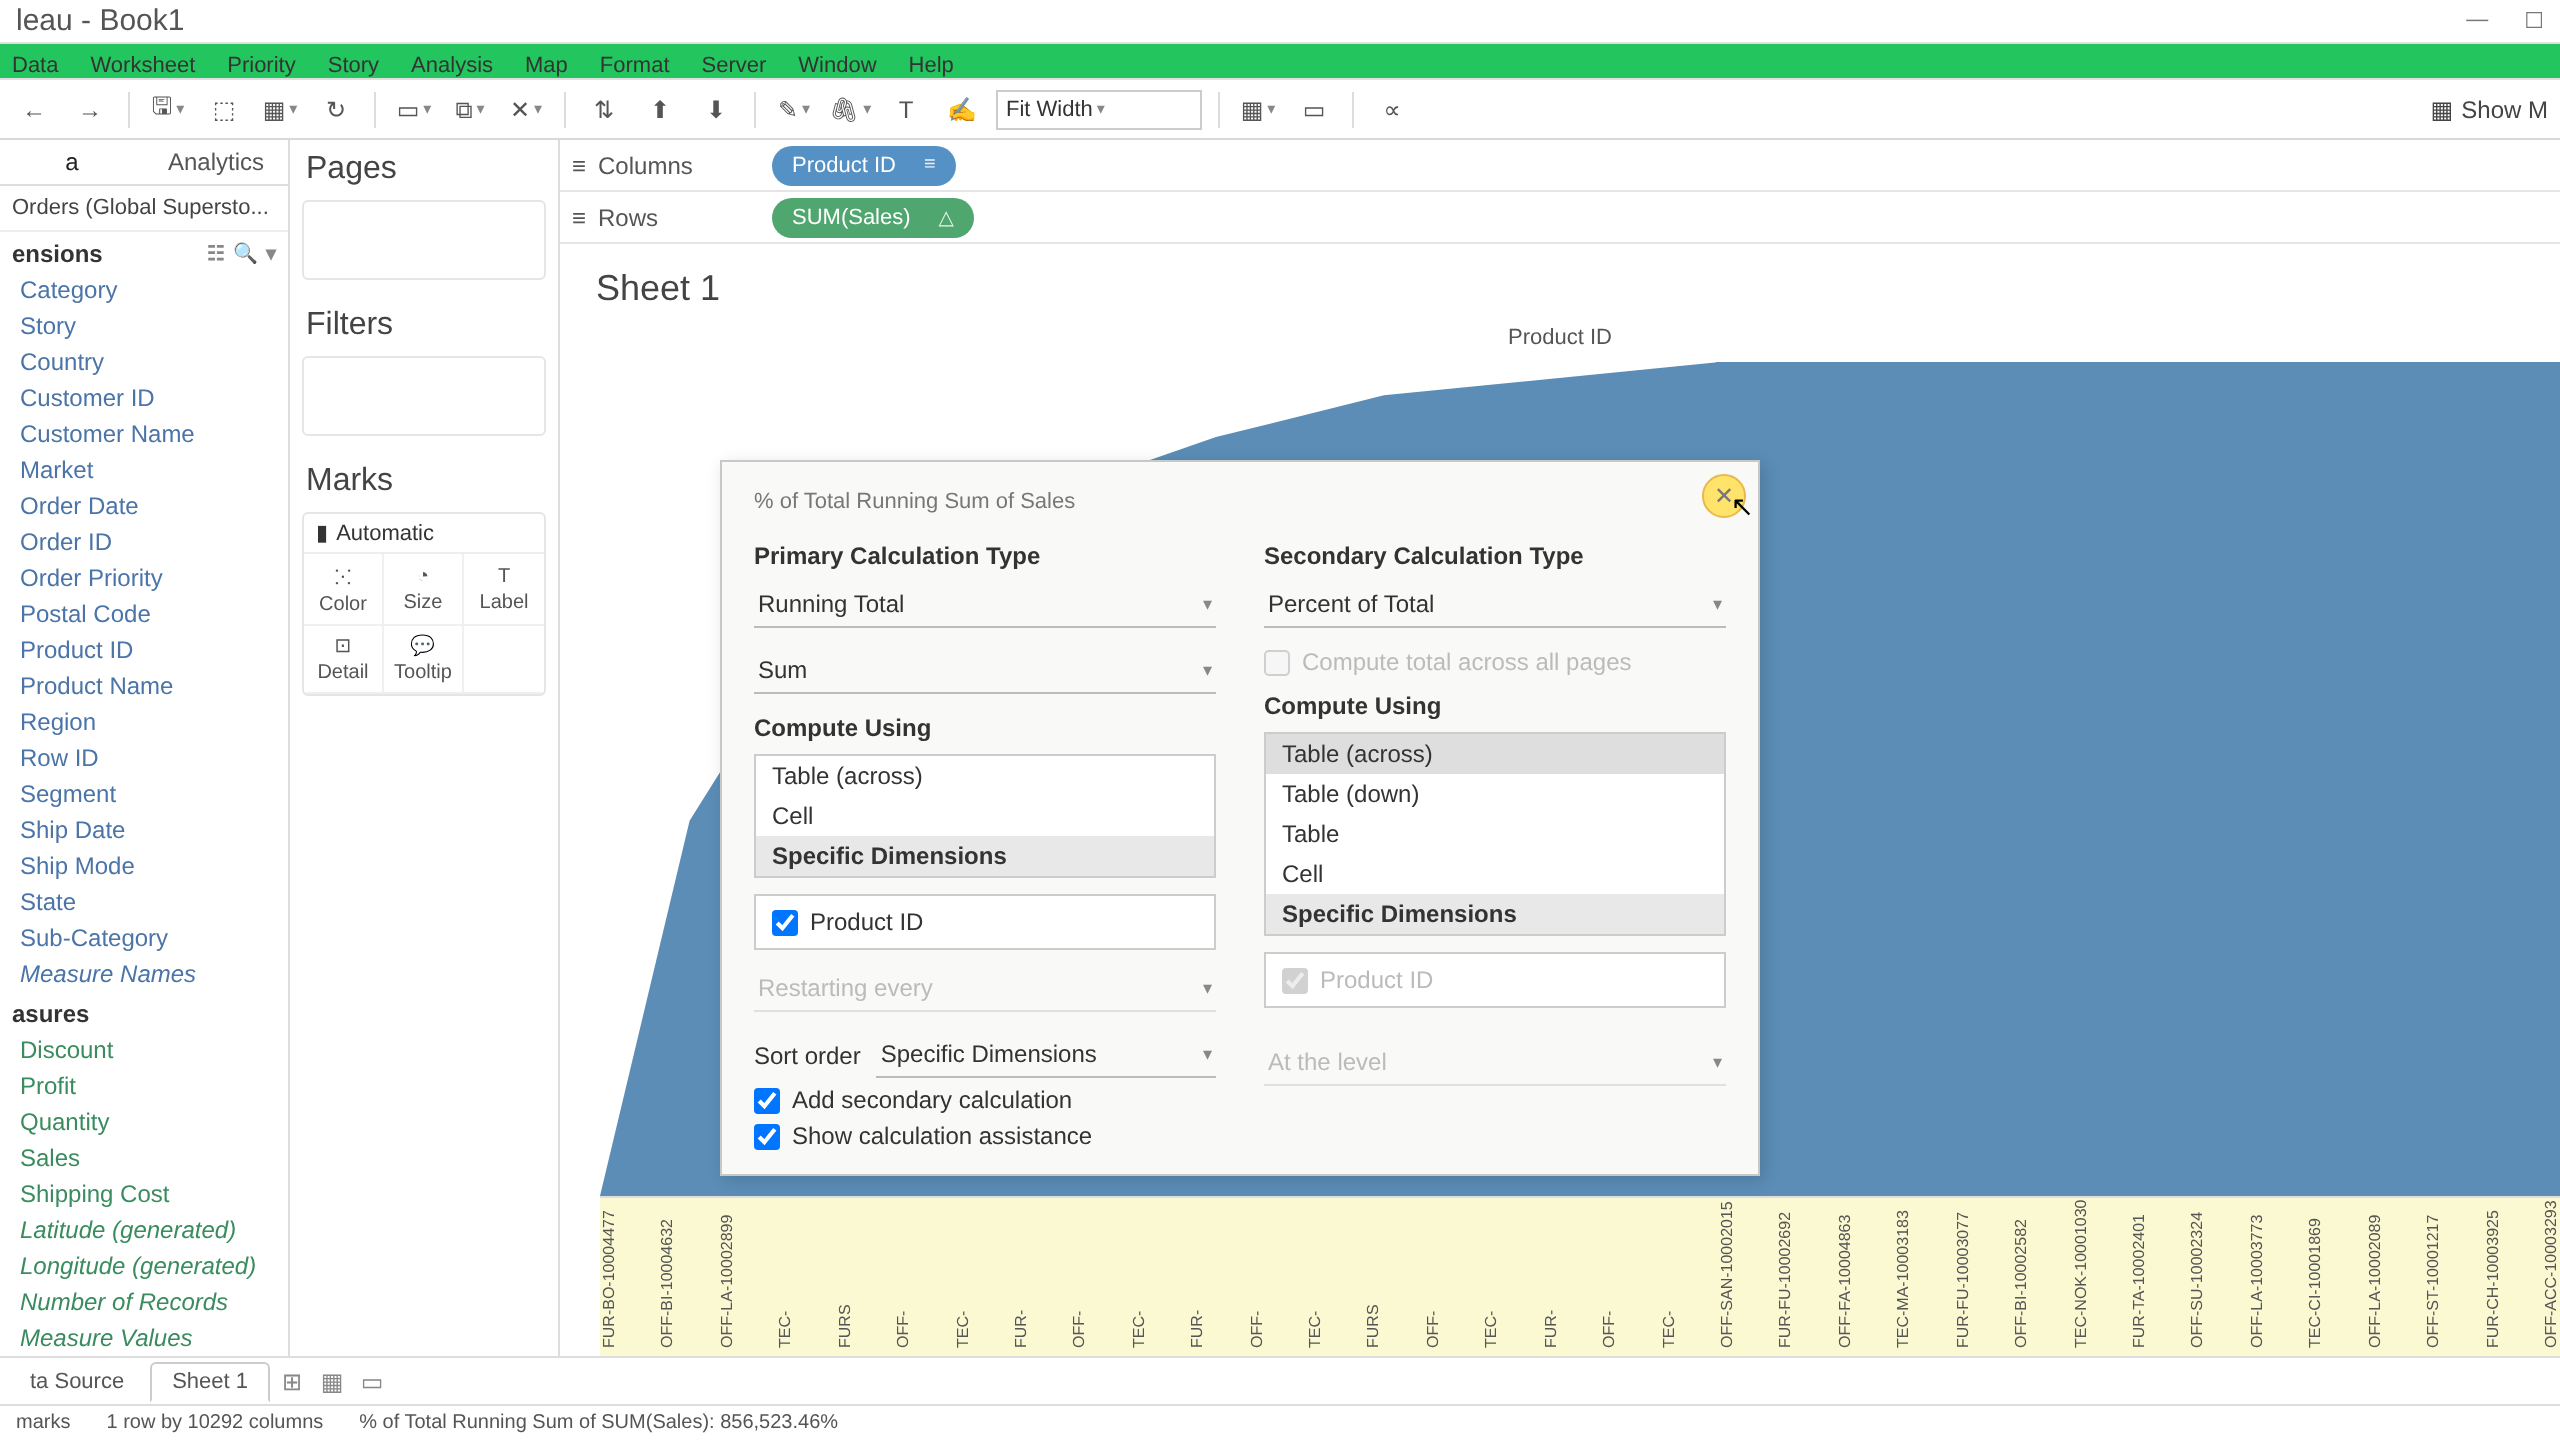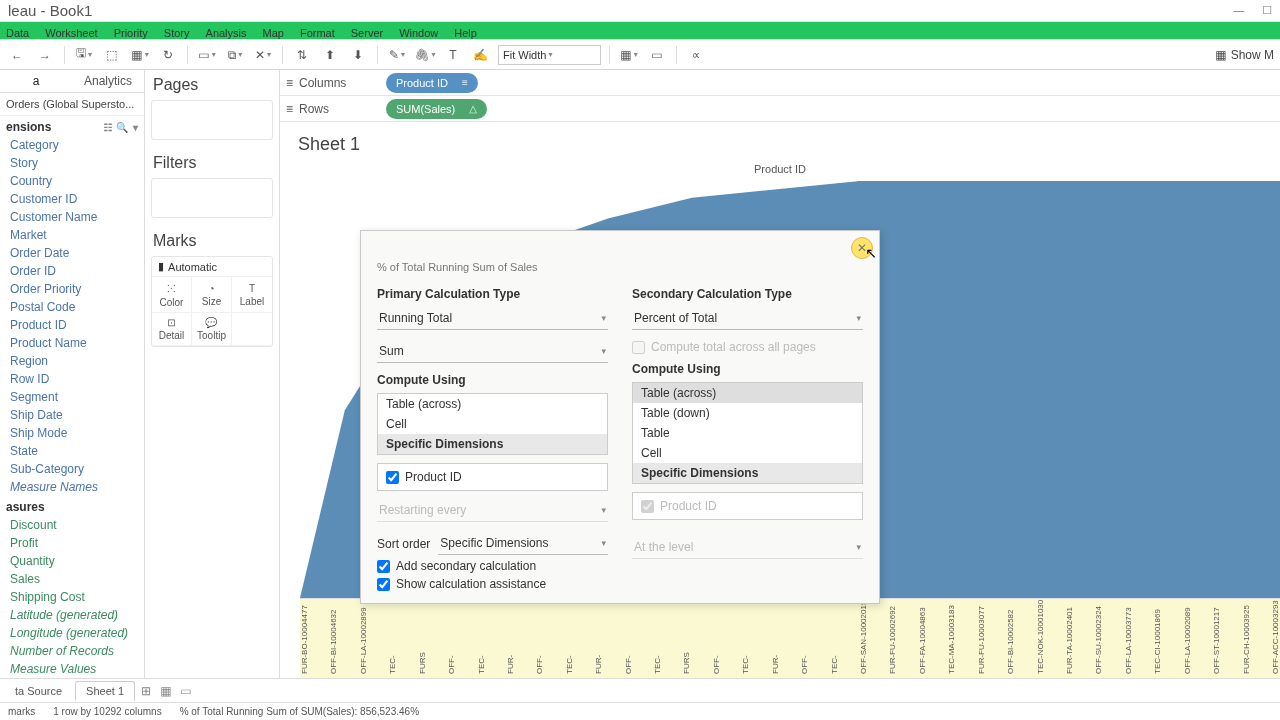--- a/index.html
+++ b/index.html
@@ -65,21 +65,21 @@
 .tabbar .tabicon { width: 18px; height: 18px; display: flex; align-items: center; justify-content: center; color: #888; }
 
 .statusbar { height: 18px; background: #fff; border-top: 1px solid #ddd; display: flex; align-items: center; gap: 18px; padding: 0 8px; font-size: 10px; color: #555; }
 
 
 .dialog { position: absolute; left: 360px; top: 230px; width: 520px; background: #f9f9f8; border: 1px solid #c8c8c8; box-shadow: 2px 2px 8px rgba(0,0,0,0.15); padding: 14px 16px 12px; }
 .dialog .dlg-close { position: absolute; right: 6px; top: 6px; width: 22px; height: 22px; display: flex; align-items: center; justify-content: center; color: #777; border-radius: 11px; }
 .dialog .dlg-close.highlight { background: #ffe36b; border: 1px solid #e8b84a; }
 .dialog .cursor { position: absolute; right: 2px; top: 14px; font-size: 14px; color: #000; pointer-events: none; }
 .dialog h3 { font-size: 14px; font-weight: 500; color: #333; }
-.dialog .subtitle { font-size: 11px; color: #777; margin-top: 16px; margin-bottom: 14px; }
+.dialog .subtitle { font-size: 11px; color: #777; margin-top: 0; margin-bottom: 14px; }
 .dialog .dlg-cols { display: flex; gap: 24px; }
 .dialog .dlg-col { flex: 1; }
 .dialog .sect-label { font-size: 12px; font-weight: bold; color: #333; margin-bottom: 6px; }
 .dialog .dd { border-bottom: 1px solid #bbb; padding: 4px 2px; font-size: 12px; color: #333; display: flex; align-items: center; margin-bottom: 10px; }
 .dialog .dd .ddcaret { margin-left: auto; color: #888; font-size: 9px; }
 .dialog .dd.disabled { color: #bbb; border-color: #e0e0e0; }
 .dialog .listbox { border: 1px solid #ccc; background: #fff; font-size: 12px; margin-bottom: 8px; }
 .dialog .listbox .opt { padding: 3px 8px; }
 .dialog .listbox .opt.sel { background: #e8e8e8; font-weight: bold; }
 .dialog .listbox .opt.hl { background: #dedede; }

